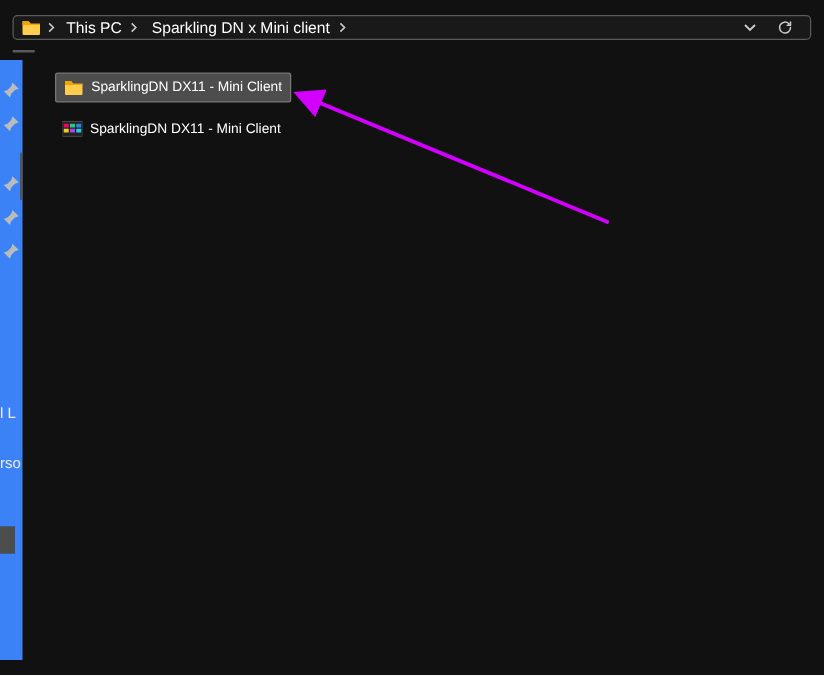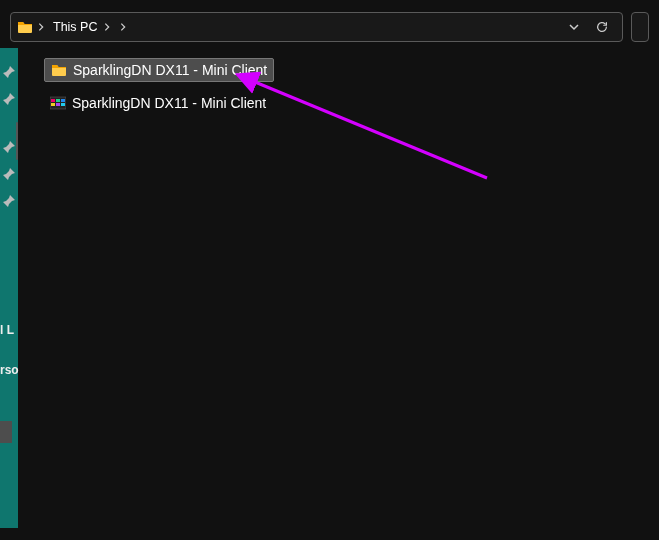--- a/index.html
+++ b/index.html
@@ -16,20 +16,21 @@
 
   
   .top-row {
     position: absolute;
     top: 12px;
     left: 10px;
     right: 10px;
     height: 30px;
     display: flex;
     gap: 8px;
+    flex-direction: column;
   }
   .addr-bar {
     flex: 1;
     background: #191919;
     border: 1px solid #5a5a5a;
     border-radius: 4px;
     display: flex;
     align-items: center;
     padding: 0 6px;
     overflow: hidden;
@@ -70,22 +71,21 @@
     background:#191919;
     border:1px solid #5a5a5a;
     border-radius:4px;
   }
 
   
   .sidebar {
     position:absolute;
     left:0; top:48px; bottom:12px;
     width:18px;
-    background:#0f766e;
-    font-weight:bold;
+    background:#3b82f6;
   }
   .sb-pin {
     position:absolute;
     left:2px;
     width:14px;height:14px;
     color:#ccc;
   }
   .sb-txt {
     position:absolute;
     left:0;
@@ -128,21 +128,21 @@
     border-radius:2px;
     white-space:nowrap;
   }
   .file-row.selected {
     background:#4d4d4d;
     border:1px solid #777;
   }
   .file-icon {
     width:16px;height:16px;flex-shrink:0;
   }
-  .file-label { font-size:14px; color:#fff; }
+  .file-label { font-size:11px; color:#fff; }
 
   
   .arrow-svg {
     position:absolute;
     left:0;top:0;
     width:659px;height:540px;
     pointer-events:none;
   }
 </style>
 </head>
@@ -164,20 +164,21 @@
 
     <span class="bc-seg">
       <span class="bc-txt">This PC</span>
       <span class="chev">
           <svg viewBox="0 0 12 12" width="10" height="10">
             <path d="M4 2l4 4-4 4" stroke="#ccc" stroke-width="1.5" fill="none"></path>
           </svg>
         </span>
     </span>
     <span class="bc-seg">
+      <span class="bc-txt">Sparkling DN x Mini client</span>
       <span class="chev">
           <svg viewBox="0 0 12 12" width="10" height="10">
             <path d="M4 2l4 4-4 4" stroke="#ccc" stroke-width="1.5" fill="none"></path>
           </svg>
         </span>
     </span>
 
     <span class="addr-spacer"></span>
 
     <span class="addr-btn">

